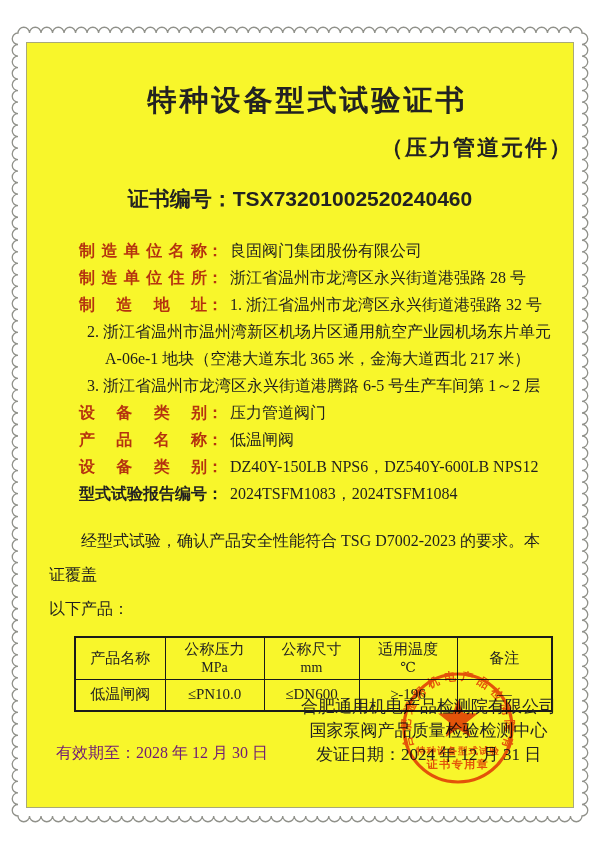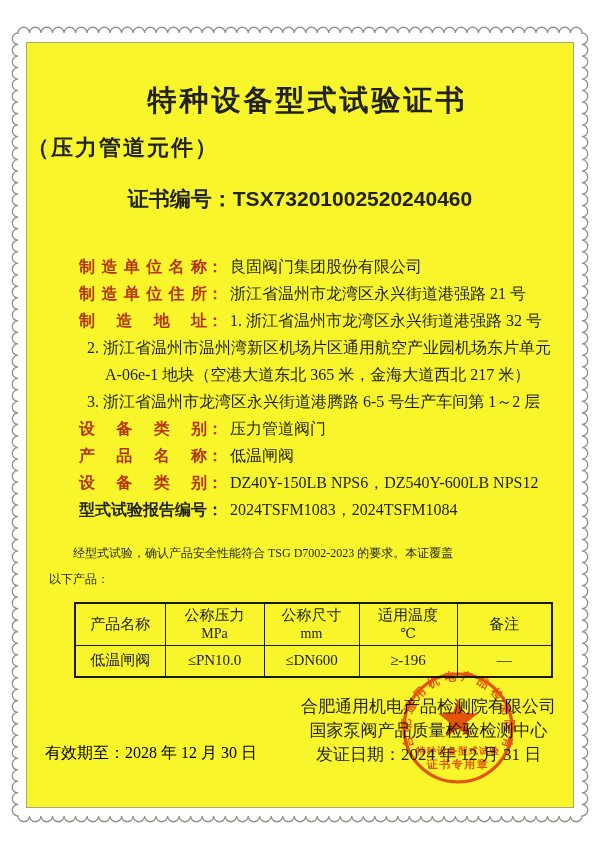--- a/index.html
+++ b/index.html
@@ -12,57 +12,57 @@
   .deckle{position:absolute;left:0;top:0;width:600px;height:850px;}
   .sheet{
     position:absolute;left:26px;top:42px;width:548px;height:766px;
     background:#f8f62b;border:1px solid #a9a978;box-sizing:border-box;
   }
   .title{
     margin:38px 0 0 15px;text-align:center;font-family:"Liberation Sans","DejaVu Sans",sans-serif;
     font-weight:bold;font-size:29px;letter-spacing:3px;color:#222;
   }
   .subtitle{
-    margin-top:12px;text-align:left;font-family:"Liberation Sans","DejaVu Sans",sans-serif;
+    margin-top:12px;text-align:right;font-family:"Liberation Sans","DejaVu Sans",sans-serif;
     font-weight:bold;font-size:22px;letter-spacing:2px;color:#222;
   }
   .certno{
     margin-top:22px;text-align:center;font-family:"Liberation Sans","DejaVu Sans",sans-serif;
     font-weight:bold;font-size:21px;color:#222;
   }
-  .info{margin:40px 0 0 52px;font-size:16px;line-height:27px;}
+  .info{margin:24px 0 0 52px;font-size:16px;line-height:27px;}
   .row{white-space:nowrap;}
   .lbl{
     display:inline-block;width:128px;vertical-align:top;
     text-align:justify;text-align-last:justify;
     font-family:"Liberation Sans","DejaVu Sans",sans-serif;font-weight:bold;
   }
   .lbl.red{color:#b5330f;}
   .lbl.black{color:#222;width:auto;min-width:128px;}
   .colon{font-family:"Liberation Sans","DejaVu Sans",sans-serif;font-weight:bold;}
   .red .colon-red{color:#b5330f;}
   .val{margin-left:7px;}
   .cont{margin-left:8px;}
   .cont.indent{margin-left:26px;}
-  .statement{margin:17px 22px 0 22px;font-size:12px;line-height:26px;}
+  .statement{margin:17px 22px 0 22px;font-size:16px;line-height:34px;}
   .statement .l1{text-indent:2em;}
   table.spec{
     border-collapse:collapse;margin:10px 0 0 47px;width:477px;
     font-size:15px;table-layout:fixed;
   }
   table.spec td,table.spec th{
     border:1px solid #1a1a1a;text-align:center;vertical-align:middle;
     font-weight:normal;padding:0;color:#222;
   }
   table.spec{border:2px solid #1a1a1a;}
   tr.hdr{height:42px;}
   tr.datarow{height:32px;}
   .hname{line-height:19px;}
   .hunit{line-height:17px;font-size:14px;}
-  .footer-left{position:absolute;left:18px;top:700px;font-size:16px;color:#000000;white-space:nowrap;}
+  .footer-left{position:absolute;left:29px;top:700px;font-size:16px;color:#701a75;white-space:nowrap;}
   .footer-right{
     position:absolute;right:17px;top:652px;text-align:center;
     font-size:17px;line-height:24px;color:#222;white-space:nowrap;
   }
   .seal{
     position:absolute;left:351px;top:605px;width:160px;height:160px;
     mix-blend-mode:multiply;opacity:.9;
   }
   .seal text{fill:#e8431a;font-family:"Liberation Sans","DejaVu Sans",sans-serif;font-weight:bold;}
 </style>
@@ -76,21 +76,21 @@
   </svg>
 
   <div class="sheet">
 
     <div class="title">特种设备型式试验证书</div>
     <div class="subtitle">（压力管道元件）</div>
     <div class="certno"><span>证书编号：</span><span>TSX73201002520240460</span></div>
 
     <div class="info">
       <div class="row red"><span class="lbl red">制造单位名称</span><span class="colon colon-red">：</span><span class="val">良固阀门集团股份有限公司</span></div>
-      <div class="row red"><span class="lbl red">制造单位住所</span><span class="colon colon-red">：</span><span class="val">浙江省温州市龙湾区永兴街道港强路 21 号</span></div>
+      <div class="row red"><span class="lbl red">制造单位住所</span><span class="colon colon-red">：</span><span class="val">浙江省温州市龙湾区永兴街道港强路 28 号</span></div>
       <div class="row red"><span class="lbl red">制造地址</span><span class="colon colon-red">：</span><span class="val">1. 浙江省温州市龙湾区永兴街道港强路 32 号</span></div>
       <div class="cont">2. 浙江省温州市温州湾新区机场片区通用航空产业园机场东片单元</div>
       <div class="cont indent">A-06e-1 地块（空港大道东北 365 米，金海大道西北 217 米）</div>
       <div class="cont">3. 浙江省温州市龙湾区永兴街道港腾路 6-5 号生产车间第 1～2 层</div>
       <div class="row red"><span class="lbl red">设备类别</span><span class="colon colon-red">：</span><span class="val">压力管道阀门</span></div>
       <div class="row red"><span class="lbl red">产品名称</span><span class="colon colon-red">：</span><span class="val">低温闸阀</span></div>
       <div class="row red"><span class="lbl red">设备类别</span><span class="colon colon-red">：</span><span class="val">DZ40Y-150LB NPS6，DZ540Y-600LB NPS12</span></div>
       <div class="row"><span class="lbl black">型式试验报告编号</span><span class="colon">：</span><span class="val">2024TSFM1083，2024TSFM1084</span></div>
     </div>
 

